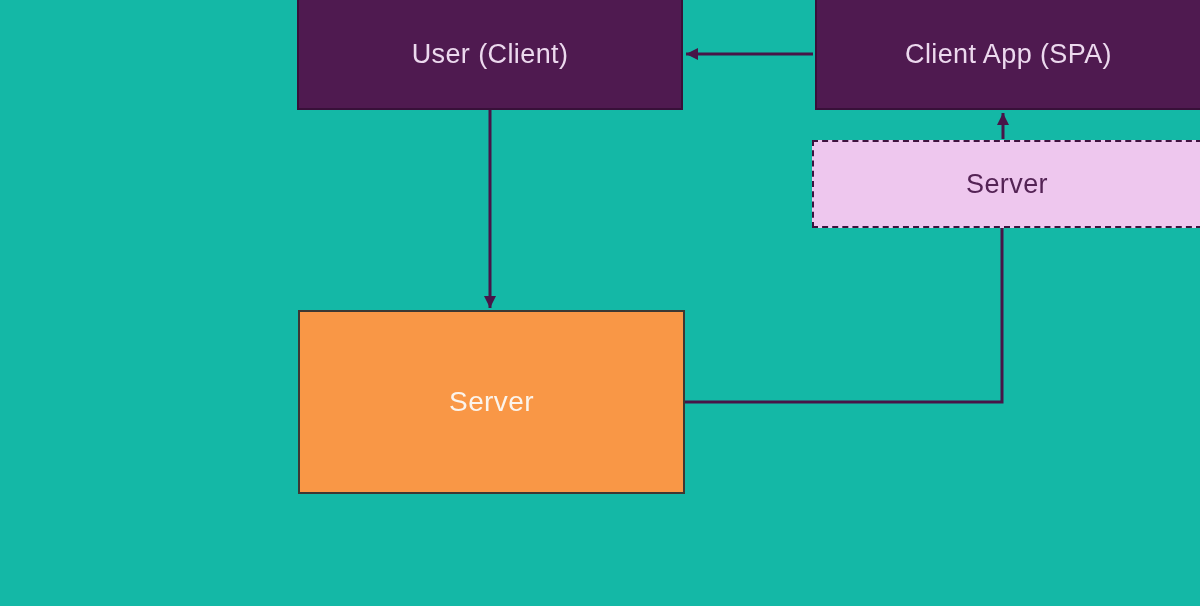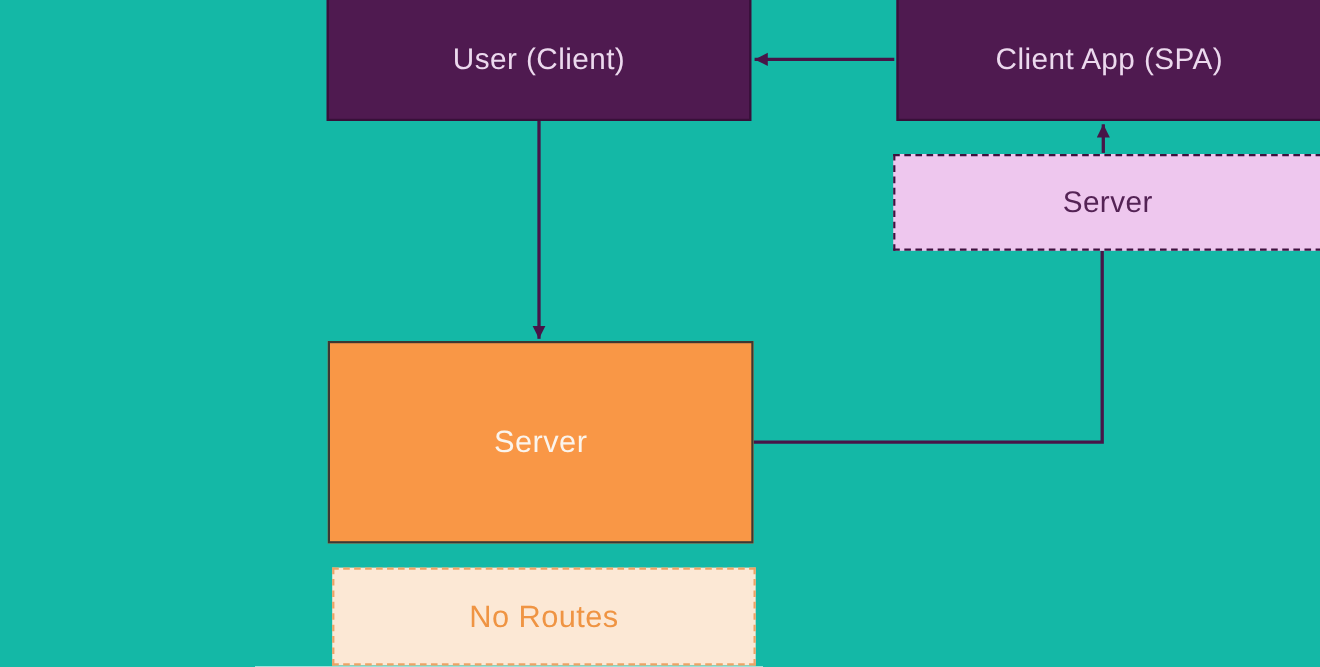--- a/index.html
+++ b/index.html
@@ -97,18 +97,15 @@
   </div>
 
   <div class="node node-routes">
     <span>Server</span>
   </div>
 
   <div class="node node-server">
     <span>Server</span>
   </div>
 
-  <div class="node node-no-routes">
-    <span>No Routes</span>
-  </div>
 
 
 </div>
 
 </body></html>

